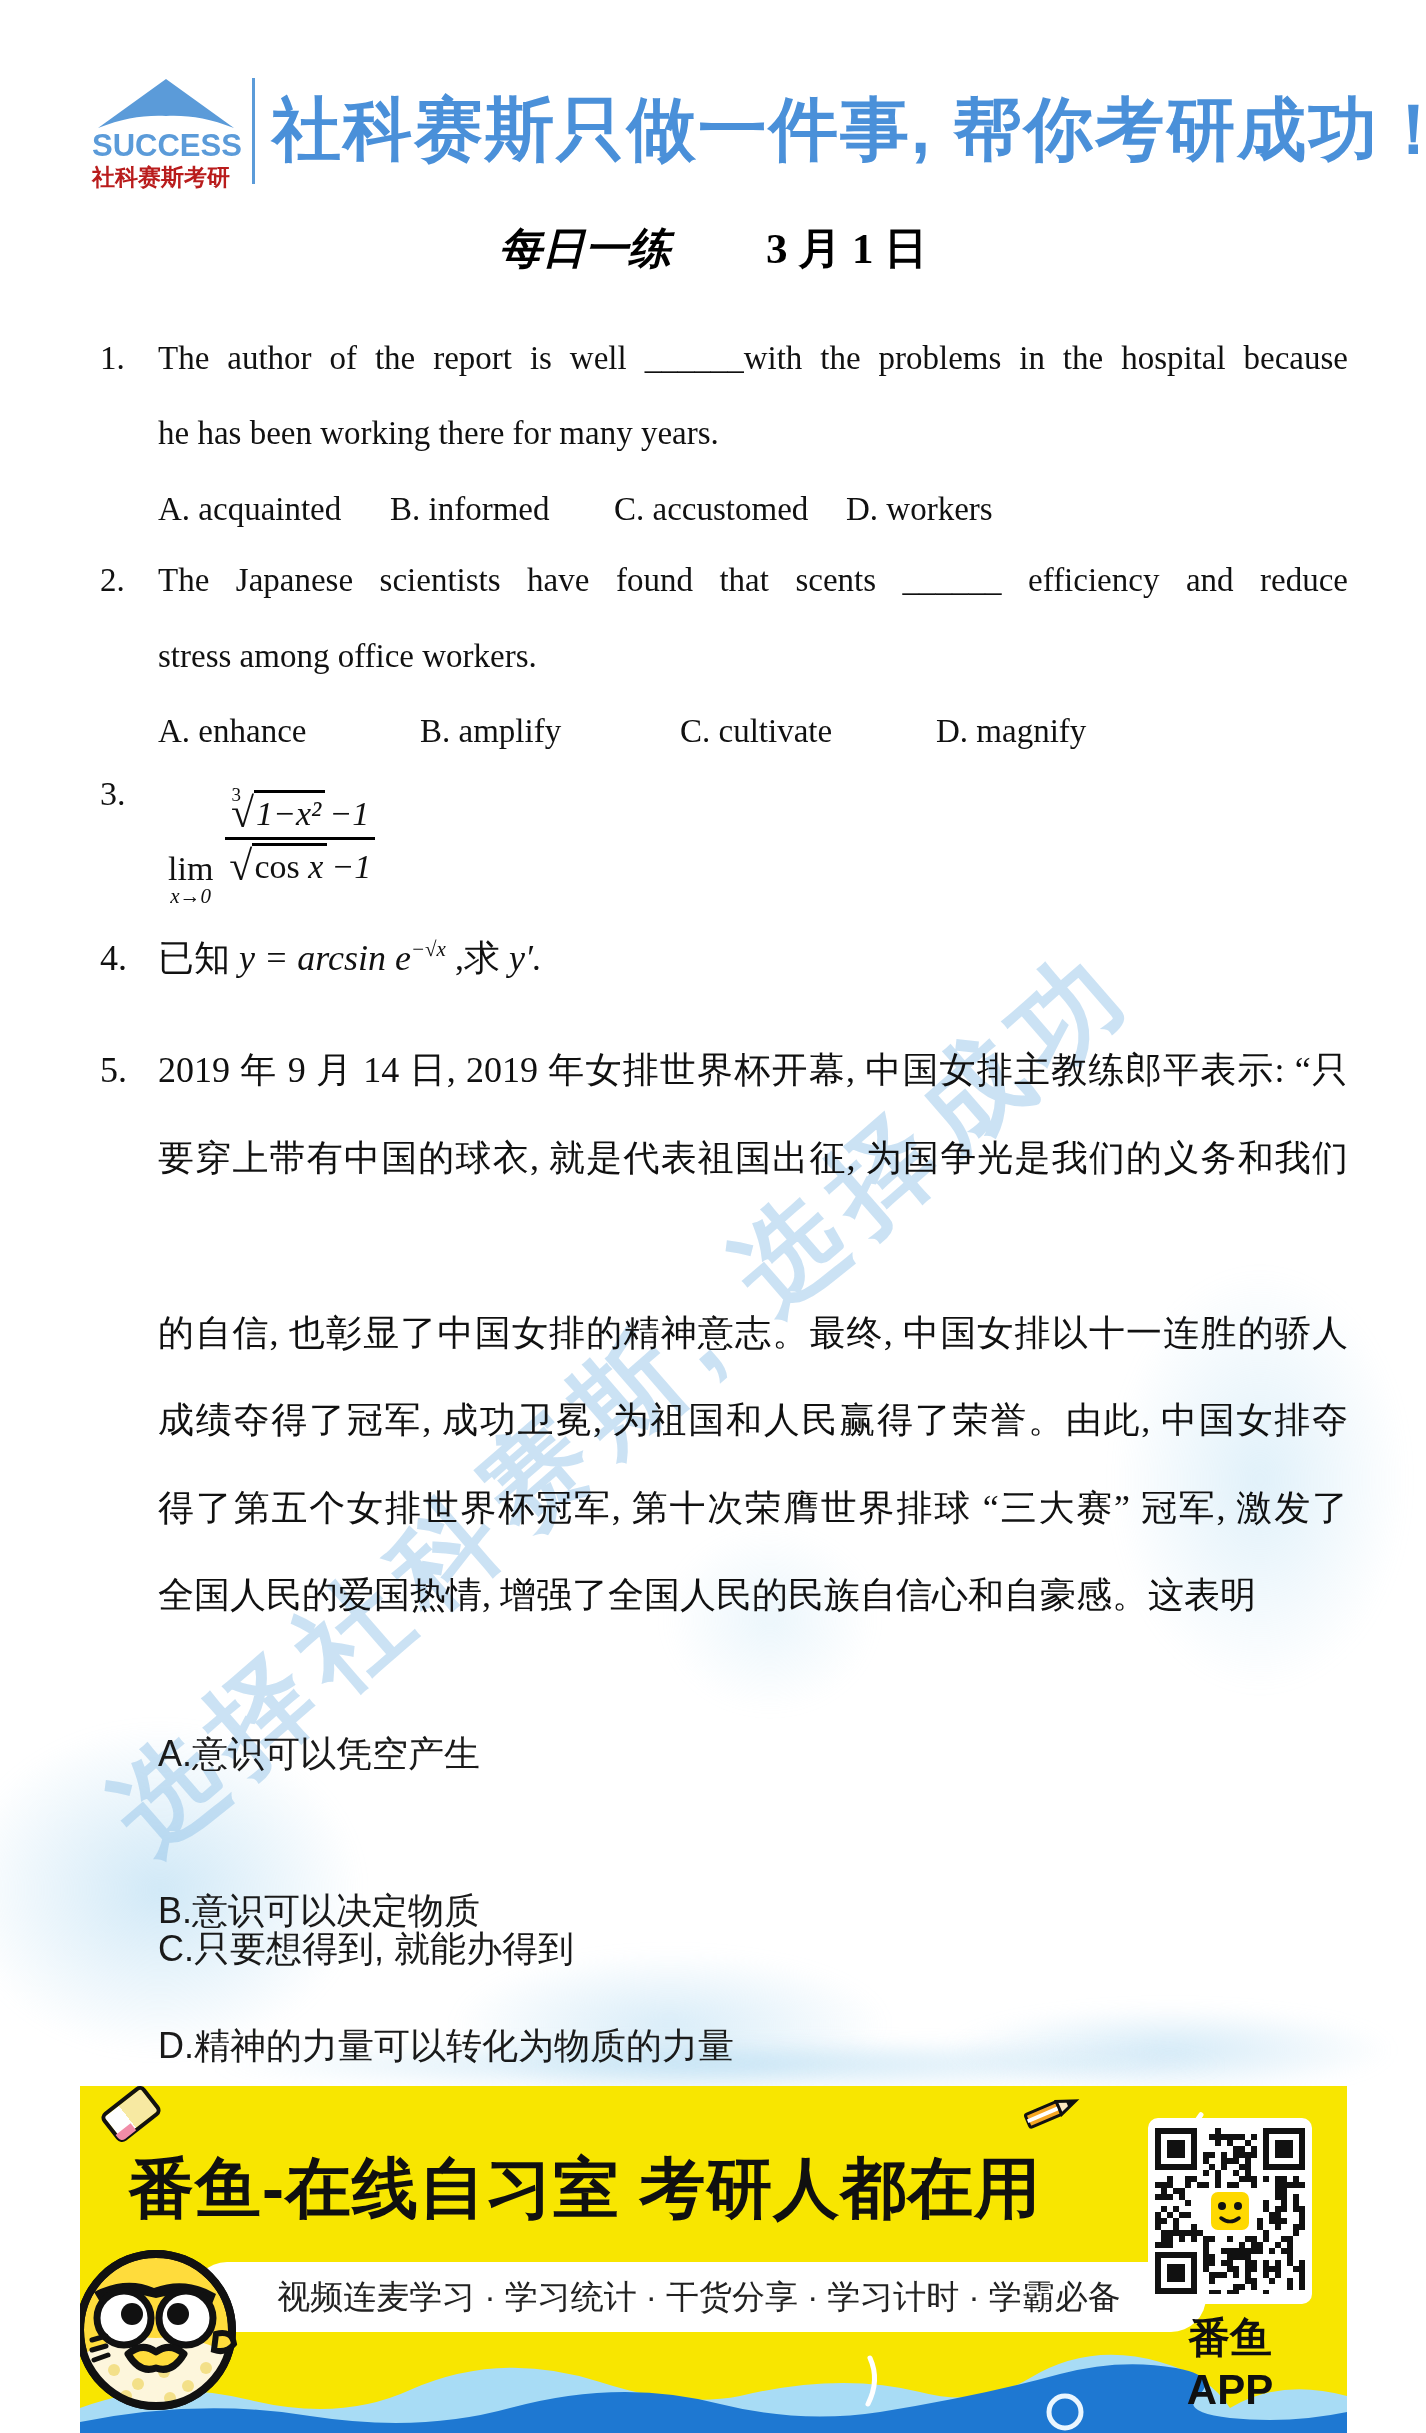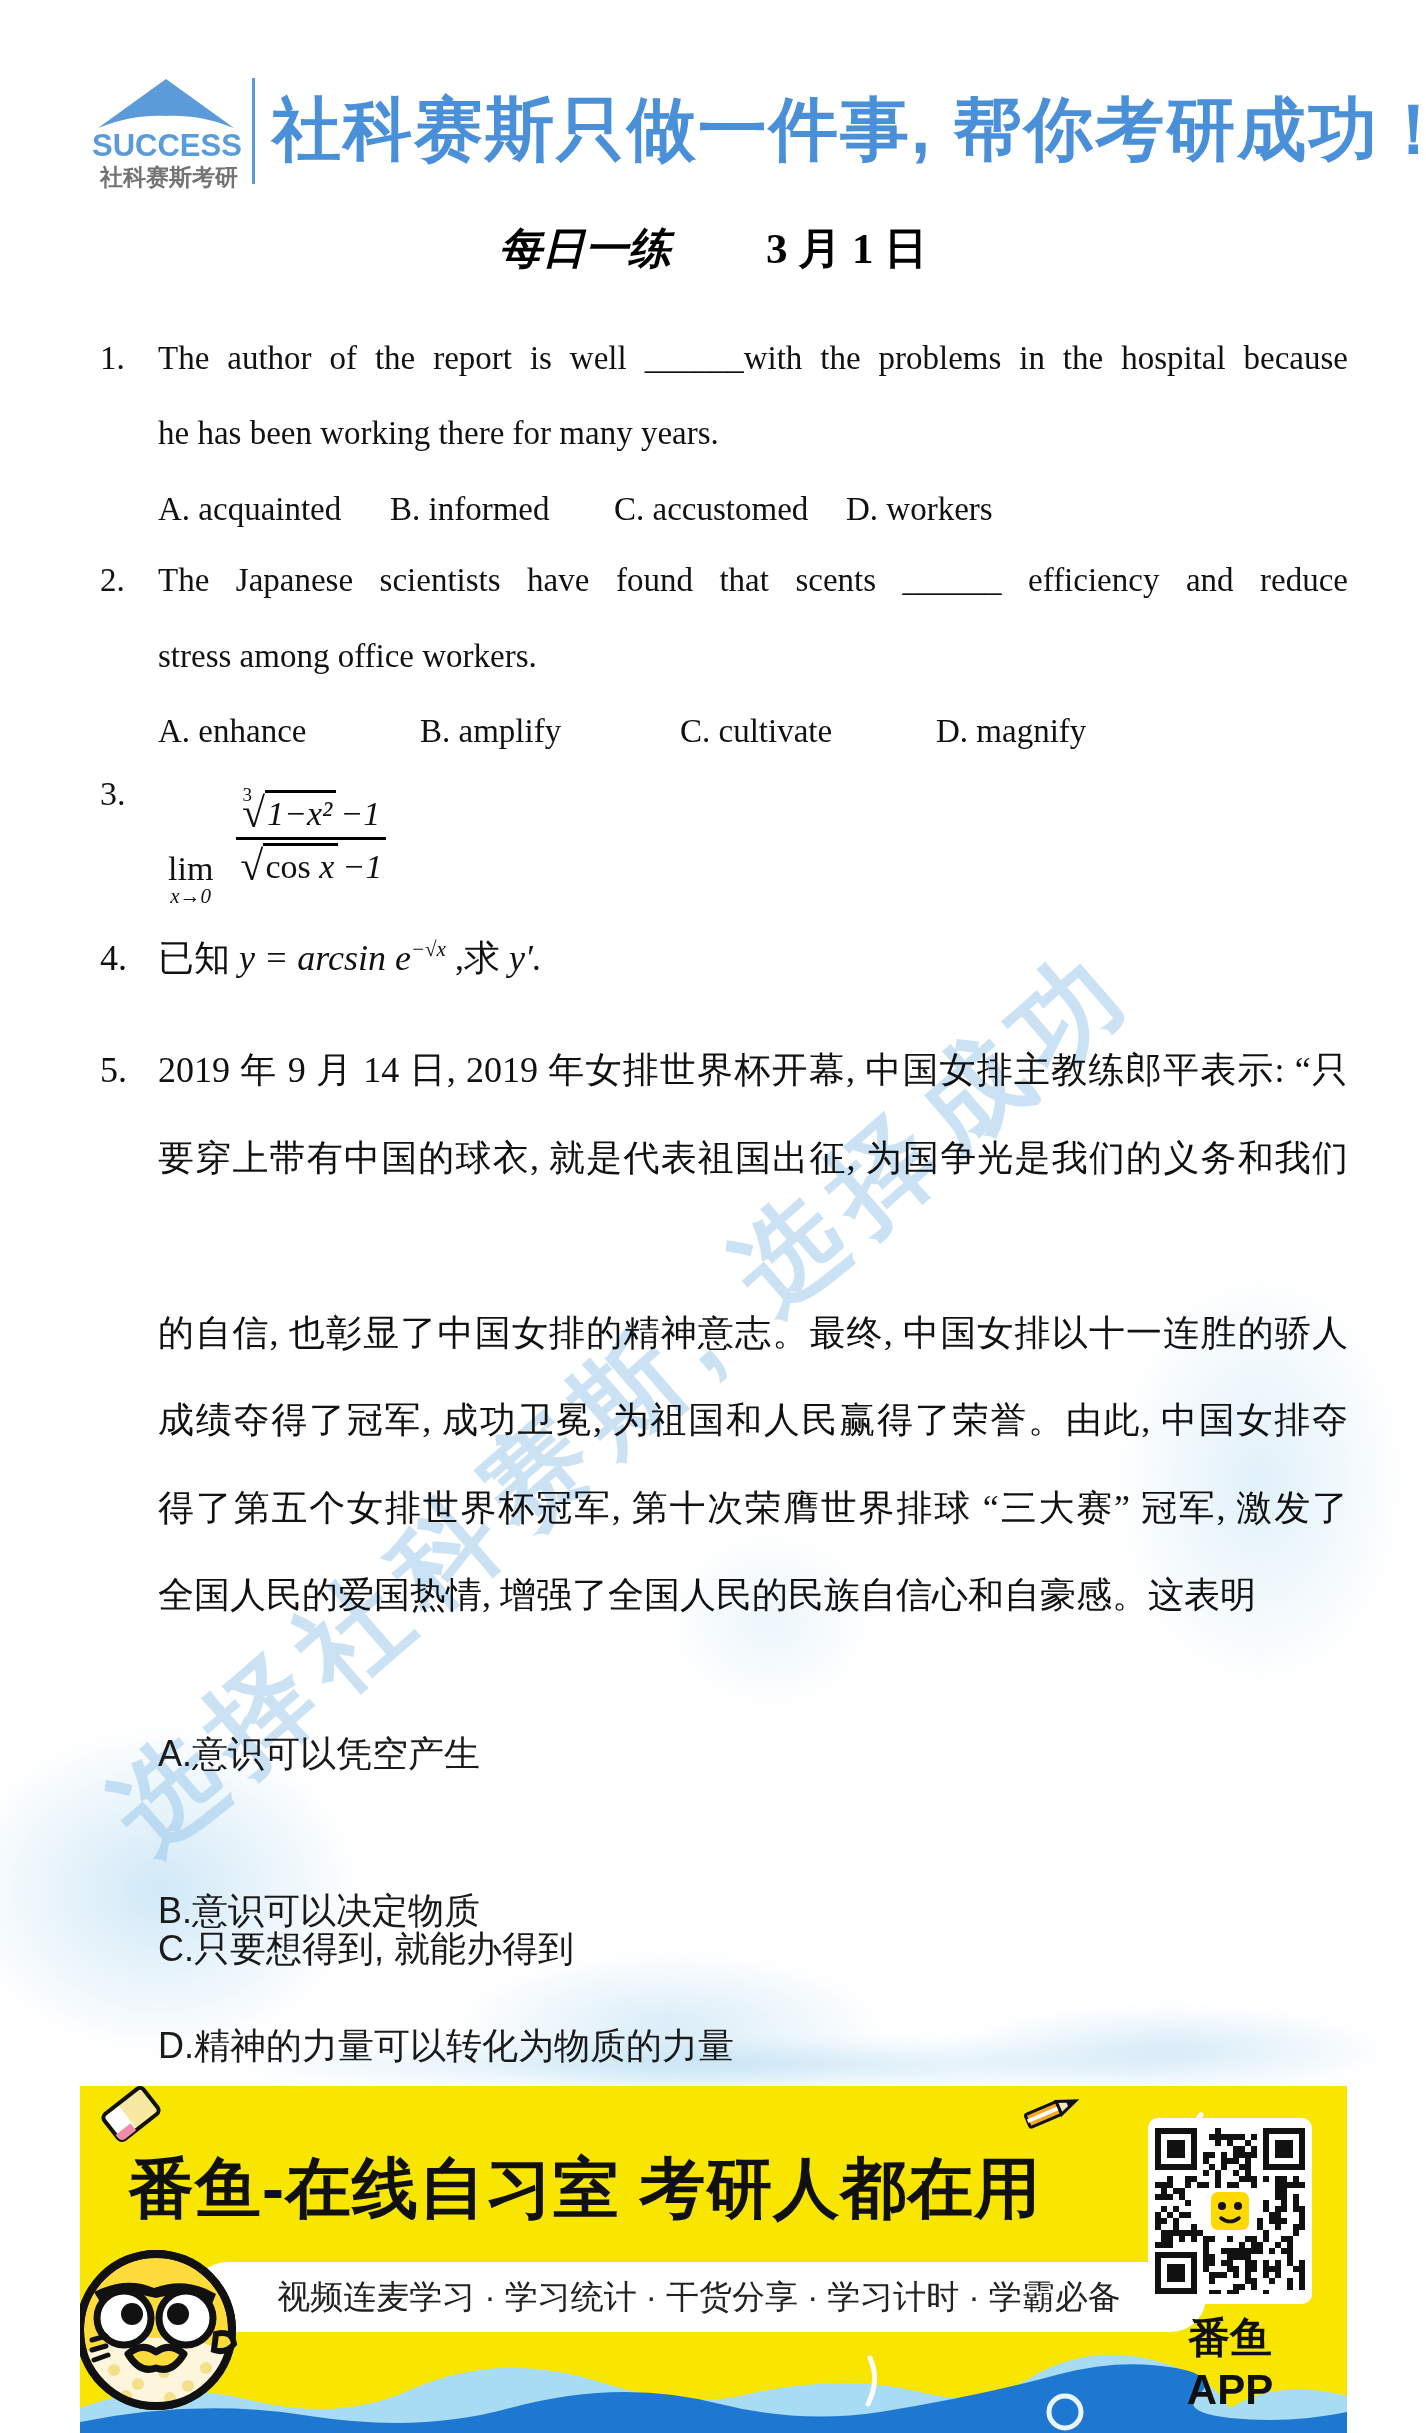--- a/index.html
+++ b/index.html
@@ -21,22 +21,22 @@
     position:absolute;left:128px;top:1758px;z-index:1;white-space:nowrap;
     transform:rotate(-41deg);transform-origin:0 50%;
     font-family:"Liberation Sans","DejaVu Sans",sans-serif;
     font-size:106px;font-weight:700;letter-spacing:16px;
     color:rgba(140,190,230,.45);
   }
   
   .logo-tri{position:absolute;left:96px;top:78px;z-index:2;}
   .logo-success{position:absolute;left:92px;top:128px;width:146px;text-align:center;z-index:2;
     font-family:"Liberation Sans","DejaVu Sans",sans-serif;font-size:31px;font-weight:700;color:#5B9BD9;letter-spacing:0px;}
-  .logo-sub{position:absolute;left:94px;top:162px;width:150px;text-align:center;z-index:2;
-    font-family:"Liberation Sans","DejaVu Sans",sans-serif;font-size:23px;font-weight:700;color:#737373;}
+  .logo-sub{position:absolute;left:86px;top:162px;width:150px;text-align:center;z-index:2;
+    font-family:"Liberation Sans","DejaVu Sans",sans-serif;font-size:23px;font-weight:700;color:#b91c1c;}
   .logo-bar{position:absolute;left:252px;top:78px;width:3px;height:106px;background:#5B9BD9;z-index:2;}
   .slogan{position:absolute;left:272px;top:84px;z-index:2;white-space:nowrap;
     font-family:"Liberation Sans","DejaVu Sans",sans-serif;
     font-size:69px;font-weight:900;color:#4A90D9;letter-spacing:2px;}
   
   .title-row{position:absolute;left:0;top:220px;width:100%;z-index:2;display:flex;justify-content:center;gap:95px;
     font-size:43px;font-weight:700;color:#000;}
   .title-left{font-family:"Liberation Sans","DejaVu Sans",sans-serif;font-style:italic;}
   .title-right{font-family:"Liberation Serif","DejaVu Serif",serif;}
   
@@ -47,21 +47,21 @@
   .opts{display:grid;margin-left:58px;}
   .opts-q1{grid-template-columns:232px 224px 232px auto;}
   .opts-q2{grid-template-columns:262px 260px 256px auto;}
   .cnrow{font-size:36px;}
   .cnrow .qtext{margin-left:58px;}
   .cn-just .qtext{text-align:justify;text-align-last:justify;}
   .cnopt{position:absolute;left:158px;z-index:2;font-size:36px;
     font-family:"Liberation Sans","DejaVu Sans",sans-serif;color:#1a1a1a;}
   
   .math-row{position:absolute;z-index:2;font-size:34px;}
-  .lim-block{display:inline-flex;flex-direction:column;align-items:center;vertical-align:-34px;margin-right:21px;}
+  .lim-block{display:inline-flex;flex-direction:column;align-items:center;vertical-align:-34px;margin-right:10px;}
   .lim-word{font-size:34px;}
   .lim-sub{font-size:21px;font-style:italic;margin-top:-4px;}
   .frac{display:inline-flex;flex-direction:column;align-items:center;vertical-align:middle;}
   .fnum{display:flex;align-items:flex-end;padding:0 6px 4px 6px;border-bottom:3px solid #000;}
   .fden{display:flex;align-items:flex-end;padding:3px 6px 0 6px;}
   .sqrt{display:inline-flex;align-items:flex-end;}
   .surd{font-size:42px;line-height:.9;}
   .rad{border-top:3px solid #000;padding:2px 4px 0 2px;font-style:italic;}
   .rad .fn{font-style:normal;}
   .root-idx{font-size:19px;align-self:flex-start;margin-right:-10px;margin-top:-6px;z-index:1;}

